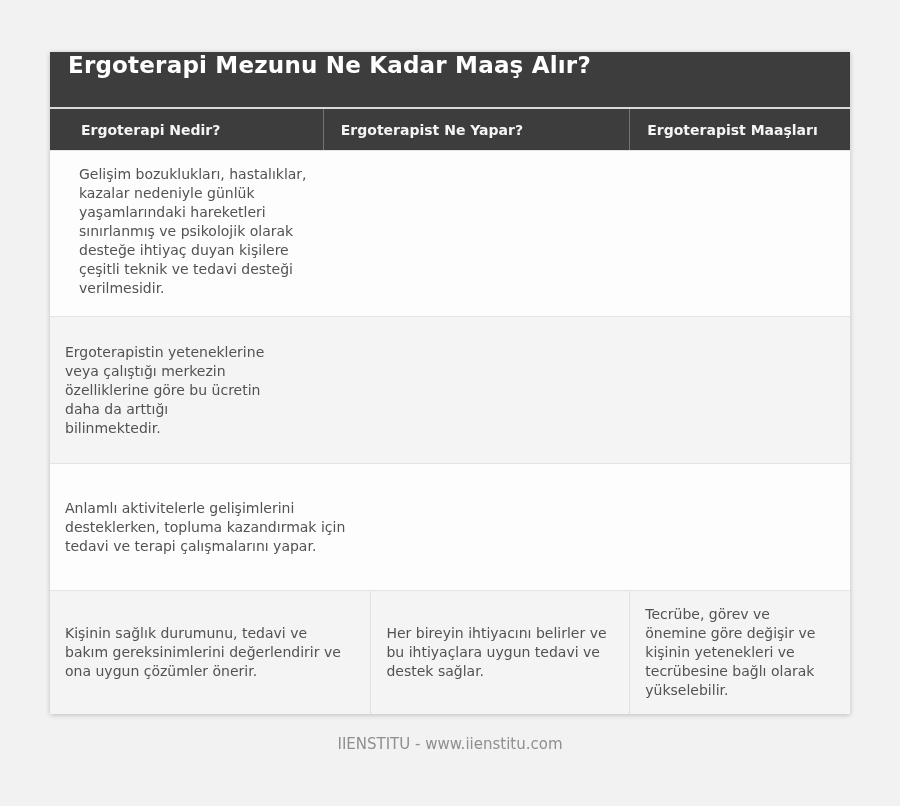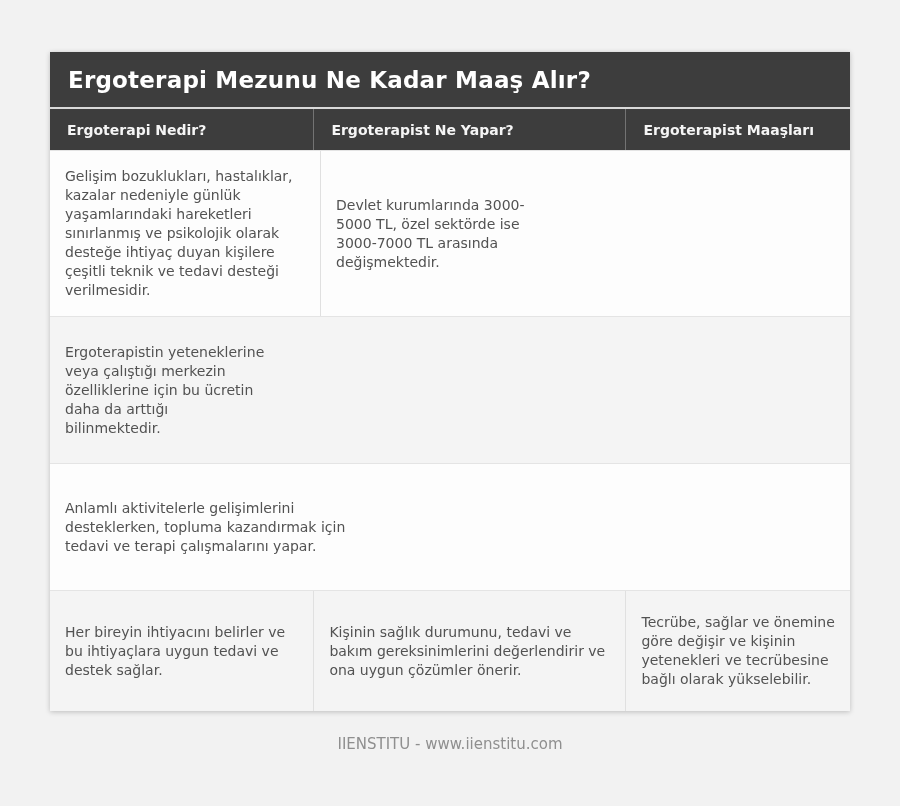--- a/index.html
+++ b/index.html
@@ -15,21 +15,20 @@
     left: 50px;
     top: 52px;
     width: 800px;
     background: #fdfdfd;
     box-shadow: 0 1px 5px rgba(0,0,0,0.22);
   }
   .title-bar {
     background: #3d3d3d;
     height: 57px;
     display: flex;
-    align-items: center;
     padding: 0 18px;
     border-bottom: 2px solid #d9d9d9;
   }
   .title-bar h1 {
     color: #ffffff;
     font-size: 23px;
     font-weight: bold;
     letter-spacing: 0.2px;
   }
   .head-row {
@@ -39,31 +38,31 @@
   }
   .head-cell {
     display: flex;
     align-items: center;
     padding: 0 17px;
     color: #f5f5f5;
     font-size: 14px;
     font-weight: bold;
   }
   .head-cell + .head-cell { border-left: 1px solid rgba(255,255,255,0.28); text-align: right; }
-  .col-1 { width: 270px; }
+  .col-1 { width: 270px; margin-left: 14px; }
   .col-2 { width: 320px; }
   .col-3 { width: 230px; }
   .row {
     display: flex;
     border-top: 1px solid #e4e4e4;
   }
   .row:first-of-type { border-top: none; }
   .row:nth-of-type(odd)  { background: #fdfdfd; }
   .row:nth-of-type(even) { background: #f4f4f4; }
-  .row-0 { min-height: 166px; }
+  .row-0 { min-height: 166px; flex-direction: column; }
   .row-1 { min-height: 147px; }
   .row-2 { min-height: 127px; }
   .row-3 { min-height: 121px; }
   .cell {
     display: flex;
     align-items: center;
     padding: 14px 15px;
     color: #525252;
     font-size: 14px;
     line-height: 19px;
@@ -89,34 +88,33 @@
   </div>
 
   <div class="head-row">
     <div class="head-cell col-1">Ergoterapi Nedir?</div>
     <div class="head-cell col-2">Ergoterapist Ne Yapar?</div>
     <div class="head-cell col-3">Ergoterapist Maaşları</div>
   </div>
 
   <div class="row row-0">
     <div class="cell col-1">Gelişim bozuklukları, hastalıklar, kazalar nedeniyle günlük yaşamlarındaki hareketleri sınırlanmış ve psikolojik olarak desteğe ihtiyaç duyan kişilere çeşitli teknik ve tedavi desteği verilmesidir.</div>
-    <div class="cell col-3">Devlet kurumlarında 3000-5000 TL, özel sektörde ise 3000-7000 TL arasında değişmektedir.</div>
   </div>
 
   <div class="row row-1">
-    <div class="cell col-3">Ergoterapistin yeteneklerine veya çalıştığı merkezin özelliklerine için bu ücretin daha da arttığı bilinmektedir.</div>
+    <div class="cell col-3">Ergoterapistin yeteneklerine veya çalıştığı merkezin özelliklerine göre bu ücretin daha da arttığı bilinmektedir.</div>
   </div>
 
   <div class="row row-2">
     <div class="cell col-2">Anlamlı aktivitelerle gelişimlerini desteklerken, topluma kazandırmak için tedavi ve terapi çalışmalarını yapar.</div>
   </div>
 
   <div class="row row-3">
+    <div class="cell col-2">Kişinin sağlık durumunu, tedavi ve bakım gereksinimlerini değerlendirir ve ona uygun çözümler önerir.</div>
     <div class="cell col-1">Her bireyin ihtiyacını belirler ve bu ihtiyaçlara uygun tedavi ve destek sağlar.</div>
-    <div class="cell col-2">Kişinin sağlık durumunu, tedavi ve bakım gereksinimlerini değerlendirir ve ona uygun çözümler önerir.</div>
-    <div class="cell col-3">Tecrübe, sağlar ve önemine göre değişir ve kişinin yetenekleri ve tecrübesine bağlı olarak yükselebilir.</div>
+    <div class="cell col-3">Tecrübe, görev ve önemine göre değişir ve kişinin yetenekleri ve tecrübesine bağlı olarak yükselebilir.</div>
   </div>
 
 </div>
 
 <div class="footer">
   <span>IIENSTITU - www.iienstitu.com</span>
 </div>
 
 </body></html>

